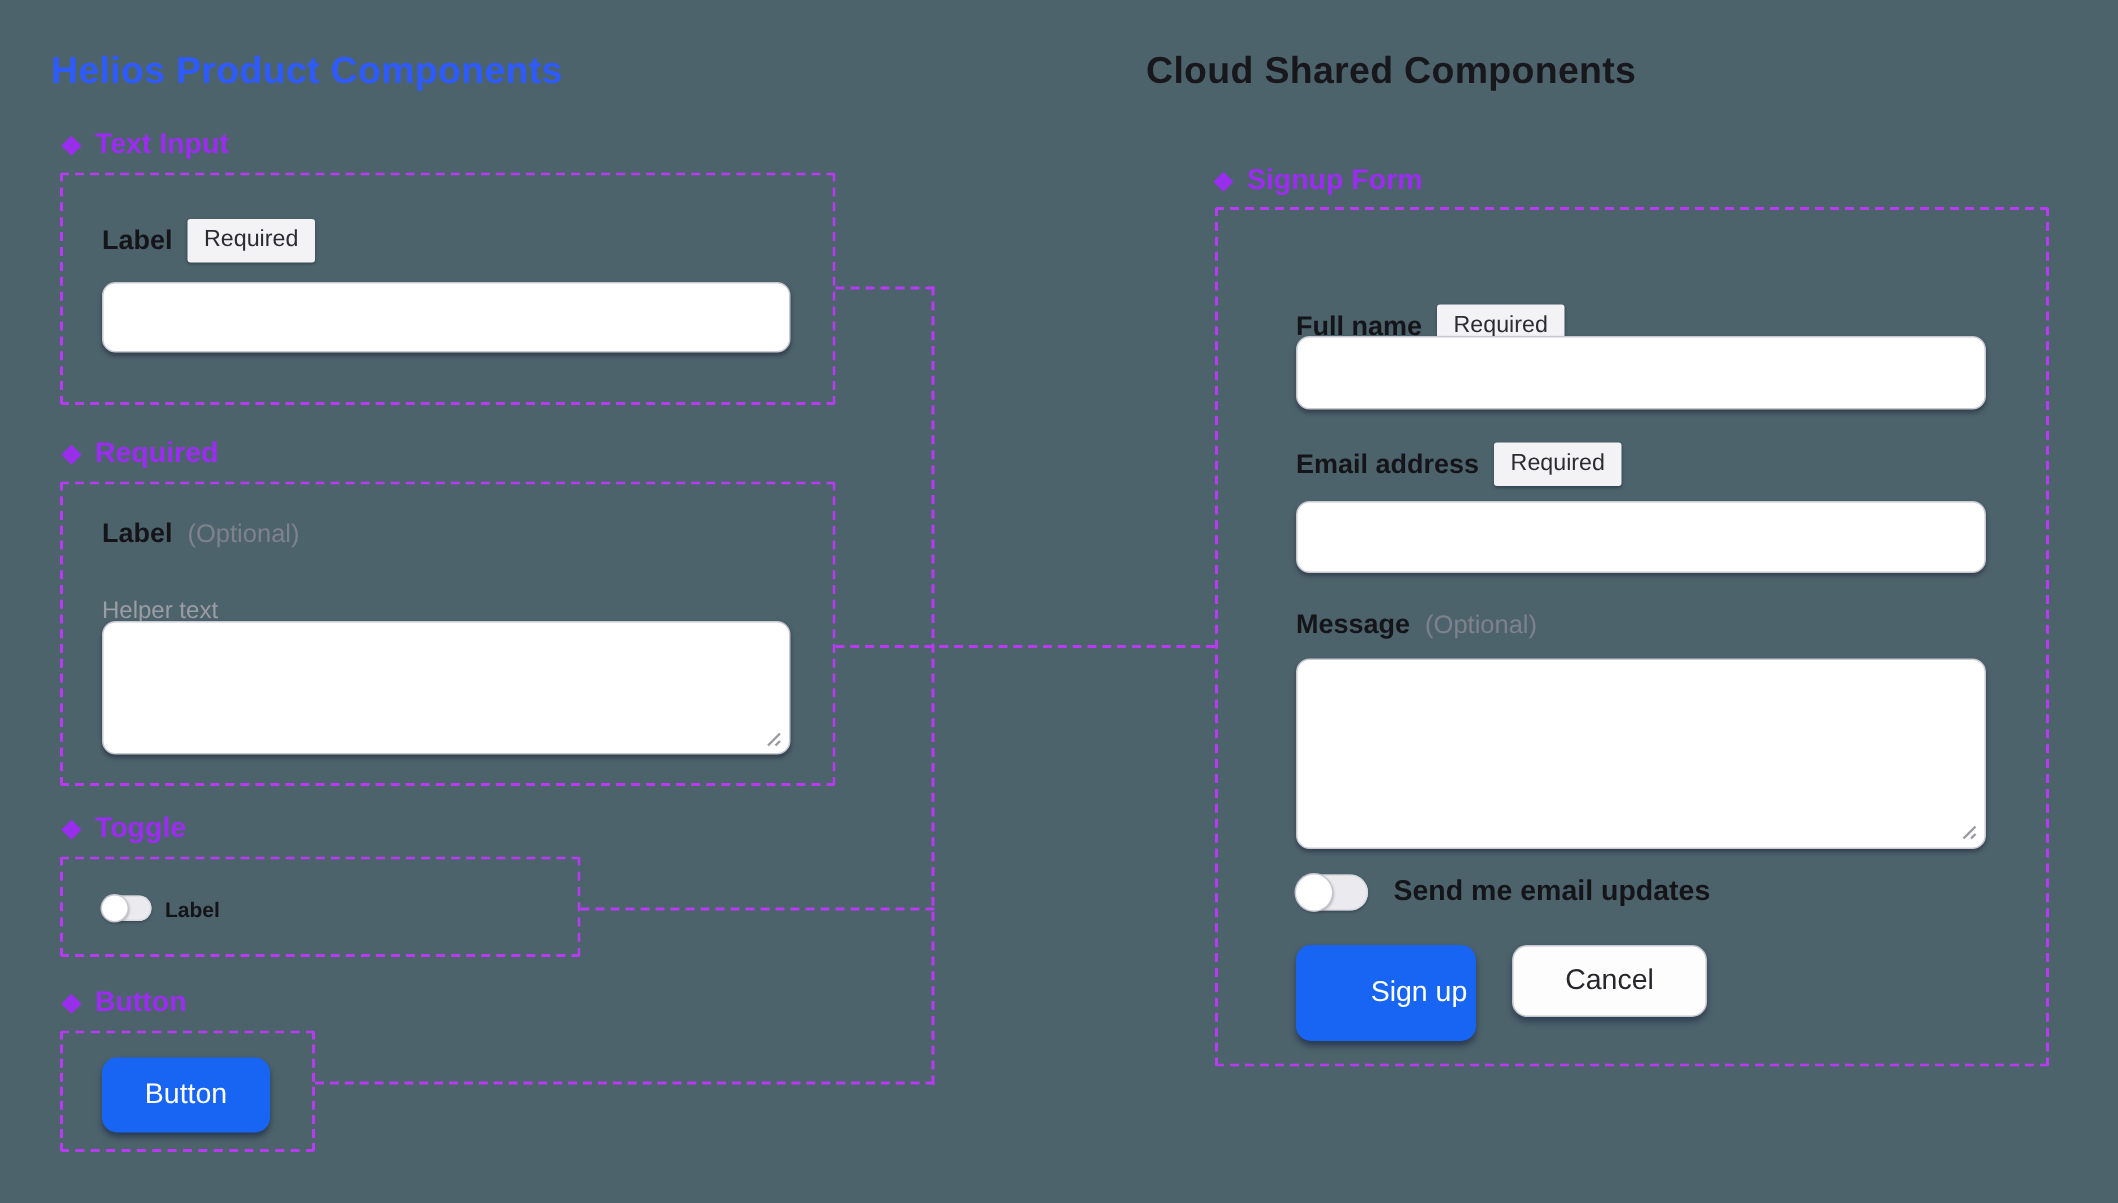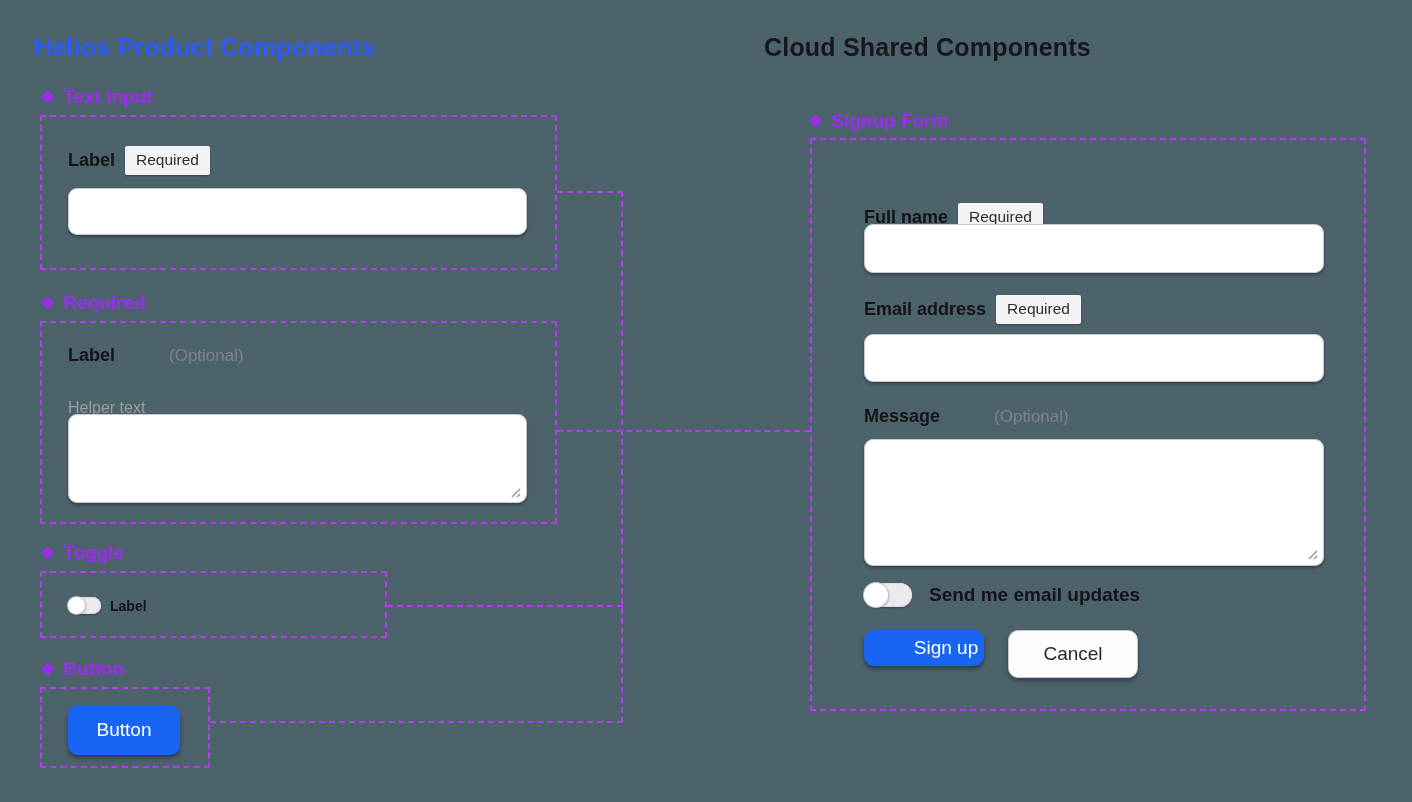--- a/index.html
+++ b/index.html
@@ -25,21 +25,21 @@
     position:absolute; border:2px dashed #b63bf3; border-radius:2px;
   }
 
   .connector { position:absolute; pointer-events:none; }
   .connector.h { border-top:2px dashed #b63bf3; height:0; }
   .connector.v { border-left:2px dashed #b63bf3; width:0; }
 
   .field-label-row { position:absolute; display:flex; align-items:center; gap:10px; white-space:nowrap; }
   .lbl { font-size:18px; font-weight:700; color:#141419; }
   .lbl-big { font-size:18px; font-weight:700; color:#141419; }
-  .optional { font-size:17px; font-weight:400; color:#7f828c;margin-left:44px; }
+  .optional { font-size:17px; font-weight:400; color:#7f828c; }
   .helper { position:absolute; font-size:16px; color:#9b9ca4; }
 
   .badge {
     background:#f3f2f5; color:#2c2c33; font-size:15.5px; line-height:1;
     padding:6px 11px 7px; border-radius:2px;
     box-shadow:0 1px 2px rgba(25,30,50,.45);
   }
 
   .text-field {
     position:absolute; background:#ffffff; border:1px solid #c9c9d2; border-radius:9px;
@@ -160,18 +160,18 @@
     </svg>
 
     <div class="toggle-row" style="left:52px; top:443px; gap:17px;">
       <span class="toggle" style="width:48px; height:24px;">
         <span class="knob"></span>
       </span>
       <span style="font-size:19px; font-weight:700; color:#141419;">Send me email updates</span>
     </div>
 
     <div style="position:absolute; left:52px; top:490px; display:flex; gap:24px;">
-      <button class="btn btn-primary" style="width:120px; height:36px;padding-left:44px;">Sign up</button>
+      <button class="btn btn-primary" style="width:120px; height:64px;padding-left:44px;">Sign up</button>
       <button class="btn btn-secondary" style="width:130px; height:48px;">Cancel</button>
     </div>
   </div>
 
 </div>
 
 </body></html>

